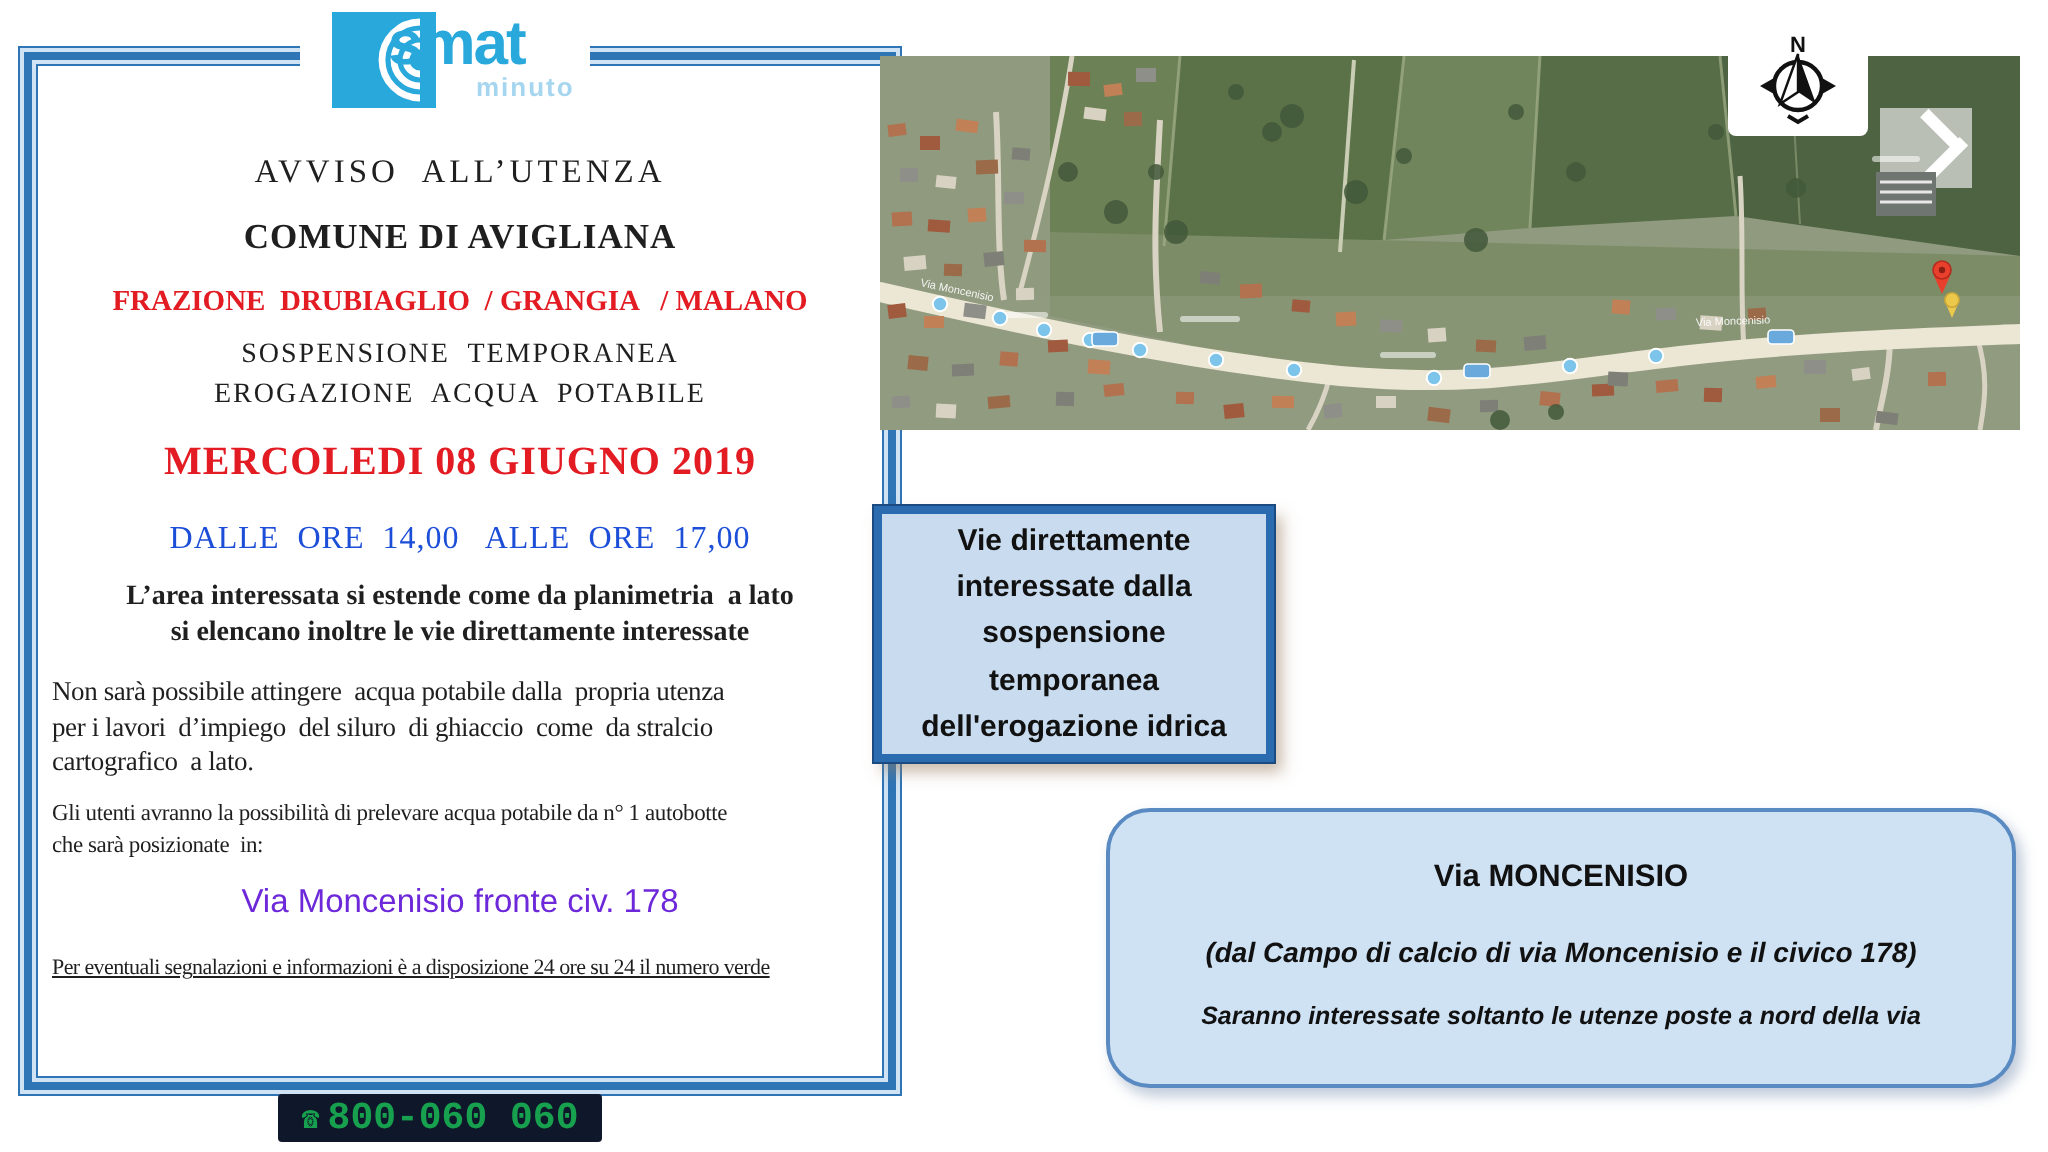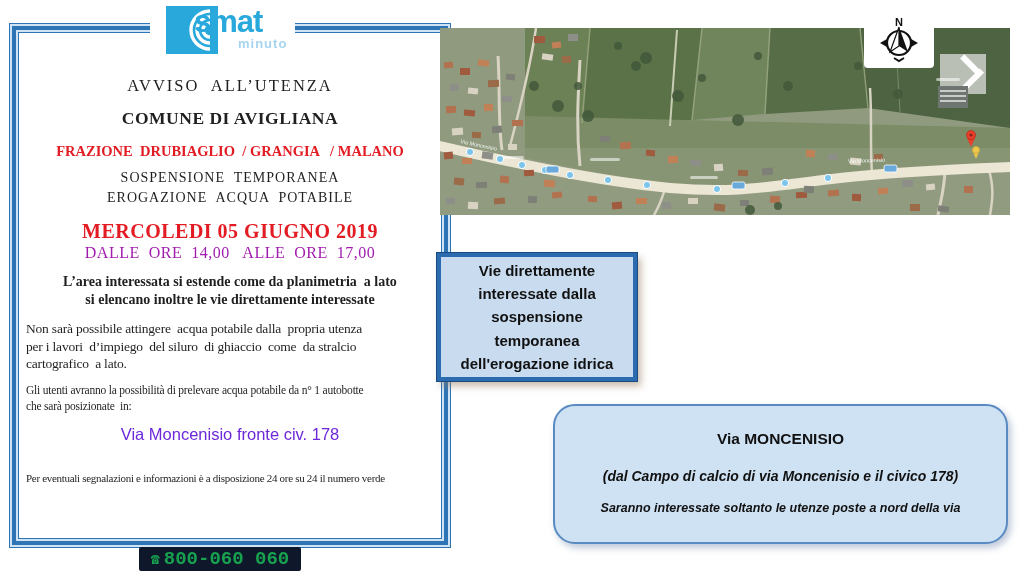--- a/index.html
+++ b/index.html
@@ -13,27 +13,27 @@
                inset 0 0 0 2px #cfe3f4, inset 0 0 0 3px #2e75b6;
     padding:0 10px;box-sizing:content-box;}
   .notice-frame .inner{position:relative;width:100%;height:100%;text-align:center;}
 
   .pre{white-space:pre-wrap;text-align:center;}
   .n-title{margin-top:46px;font-size:16.5px;letter-spacing:2px;}
   .n-muni{margin-top:12px;font-size:17.5px;font-weight:bold;letter-spacing:.5px;}
   .n-district{margin-top:14px;font-size:14.5px;font-weight:bold;color:#e31b23;}
   .n-subject{margin-top:8px;font-size:14px;letter-spacing:1px;line-height:1.45;}
   .n-date{margin-top:11px;font-size:20px;font-weight:bold;color:#e31b23;letter-spacing:.5px;}
-  .n-time{margin-top:1px;font-size:16px;color:#a21caf;letter-spacing:.5px;}
+  .n-time{margin-top:18px;font-size:16px;color:#1d4ed8;letter-spacing:.5px;}
   .n-area{margin-top:11px;font-size:14px;font-weight:bold;line-height:1.35;}
   .n-para1{margin-top:10px;font-size:13.5px;letter-spacing:-.2px;text-align:left;line-height:1.3;}
   .n-para2{margin-top:9px;font-size:11.5px;letter-spacing:-.2px;text-align:left;line-height:1.4;}
   .n-pickup{margin-top:11px;font-size:16.5px;font-family:"Liberation Sans",sans-serif;color:#6d28d9;}
   .n-para3{margin-top:9px;font-size:11.5px;letter-spacing:-.2px;text-align:left;line-height:1.5;}
-  .n-para4{margin-top:28px;font-size:11px;letter-spacing:-.3px;text-align:left;white-space:nowrap;}
+  .n-para4{margin-top:17px;font-size:11px;letter-spacing:-.3px;text-align:left;white-space:nowrap;text-decoration:underline;}
 
   .phone-row{position:absolute;left:12px;top:547px;width:416px;text-align:center;}
   .phone-box{display:inline-block;background:#0f172a;padding:1px 12px;border-radius:2px;
     font-family:Liberation Mono, monospace;font-weight:bold;font-size:19px;color:#17a04e;}
   .phone-box .ic{font-size:15px;margin-right:4px;}
 
   
   .logo{position:absolute;left:150px;top:0;width:145px;height:58px;background:#fff;z-index:5;text-align:center;}
   .logo-square{position:absolute;left:16px;top:6px;width:52px;height:48px;background:#29a8dc;}
   .logo-word{position:absolute;left:44px;top:4px;font-family:"Liberation Sans",sans-serif;
@@ -68,21 +68,21 @@
 
 <div class="page">
 
   <div class="notice-frame">
     <div class="inner">
       <div class="n-title pre">AVVISO  ALL’UTENZA</div>
       <div class="n-muni">COMUNE DI AVIGLIANA</div>
       <div class="n-district pre">FRAZIONE  DRUBIAGLIO  / GRANGIA   / MALANO</div>
       <div class="n-subject pre">SOSPENSIONE  TEMPORANEA
 EROGAZIONE  ACQUA  POTABILE</div>
-      <div class="n-date">MERCOLEDI 05 GIUGNO 2019</div>
+      <div class="n-date">MERCOLEDI 08 GIUGNO 2019</div>
       <div class="n-time pre">DALLE  ORE  14,00   ALLE  ORE  17,00</div>
       <div class="n-area pre">L’area interessata si estende come da planimetria  a lato
 si elencano inoltre le vie direttamente interessate</div>
       <div class="n-para1 pre">Non sarà possibile attingere  acqua potabile dalla  propria utenza
 per i lavori  d’impiego  del siluro  di ghiaccio  come  da stralcio
 cartografico  a lato.</div>
       <div class="n-para2 pre">Gli utenti avranno la possibilità di prelevare acqua potabile da n° 1 autobotte
 che sarà posizionate  in:</div>
       <div class="n-pickup">Via Moncenisio fronte civ. 178</div>
       <div class="n-para4">Per eventuali segnalazioni e informazioni è a disposizione 24 ore su 24 il numero verde</div>

